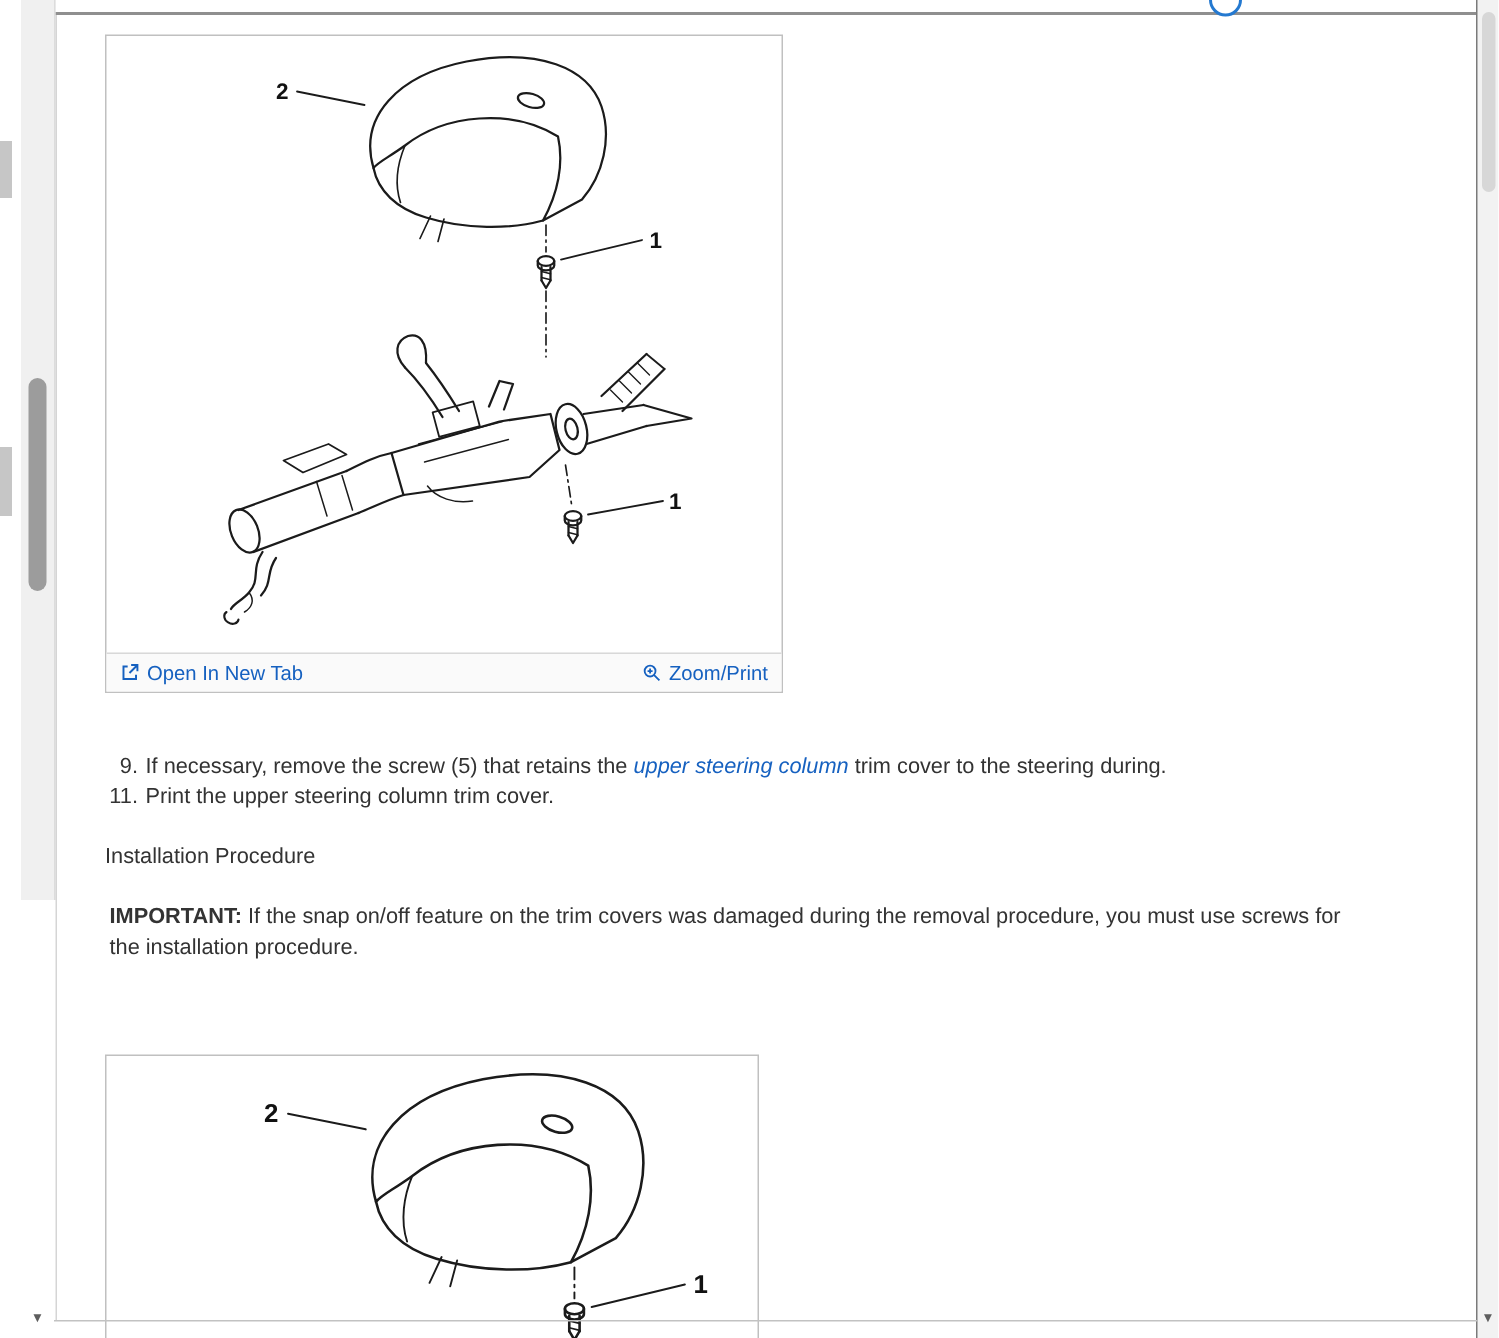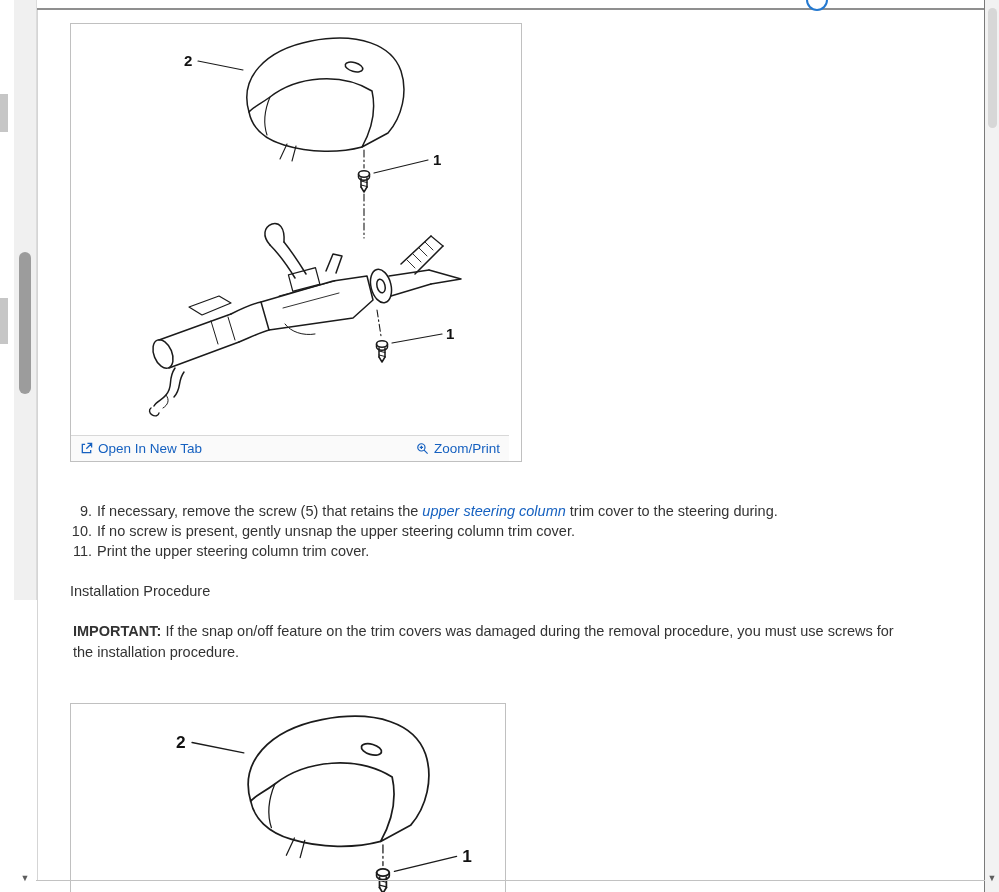--- a/index.html
+++ b/index.html
@@ -23,21 +23,21 @@
   .arrow-bl { left:18px; top:871px; }
   .arrow-br { right:0px; top:871px; }
   .bottom-line { position:absolute; left:36px; top:880px; width:949px; height:1px; background:#c2c2c2; z-index:6; }
 
   
   .figure { position:absolute; background:#fff; border:1px solid #c0c0c0; }
   .figure1 { left:70px; top:23px; width:450px; height:437px; }
   .figure2 { left:70px; top:703px; width:434px; height:200px; }
   .fig-art { position:absolute; left:0; top:0; }
   .fig-bar {
-    position:absolute; left:0; right:12px; bottom:0; height:26px;
+    position:absolute; left:0; right:0; bottom:0; height:26px;
     border-top:1px solid #d8d8d8; background:#fafafa;
     display:flex; justify-content:space-between; align-items:center; padding:0 9px;
     box-sizing:border-box;
   }
   .fig-link { color:var(--link); font-size:13.5px; display:flex; align-items:center; gap:5px; cursor:pointer; }
   .fig-link svg { display:block; }
 
   
   .text-block { position:absolute; left:70px; top:501px; width:840px; font-size:14.5px; line-height:20px; }
   .step { white-space:nowrap; }
@@ -152,23 +152,20 @@
       <span>Zoom/Print</span>
     </span>
   </div>
 </div>
 
 <div class="text-block">
   <div class="step">
     <span class="step-num">9.</span><span>If necessary, remove the screw (5) that retains the </span><span class="inline-link">upper steering column</span><span> trim cover to the steering during.</span>
   </div>
   <div class="step">
-    <span class="step-num">10.</span><span>If no screw is present, gently unsnap the upper steering column trim cover.</span>
-  </div>
-  <div class="step">
     <span class="step-num">11.</span><span>Print the upper steering column trim cover.</span>
   </div>
 
   <div class="proc-heading">Installation Procedure</div>
 
   <div class="important">
     <b>IMPORTANT:</b> <span>If the snap on/off feature on the trim covers was damaged during the removal procedure, you must use screws for the installation procedure.</span>
   </div>
 </div>
 

